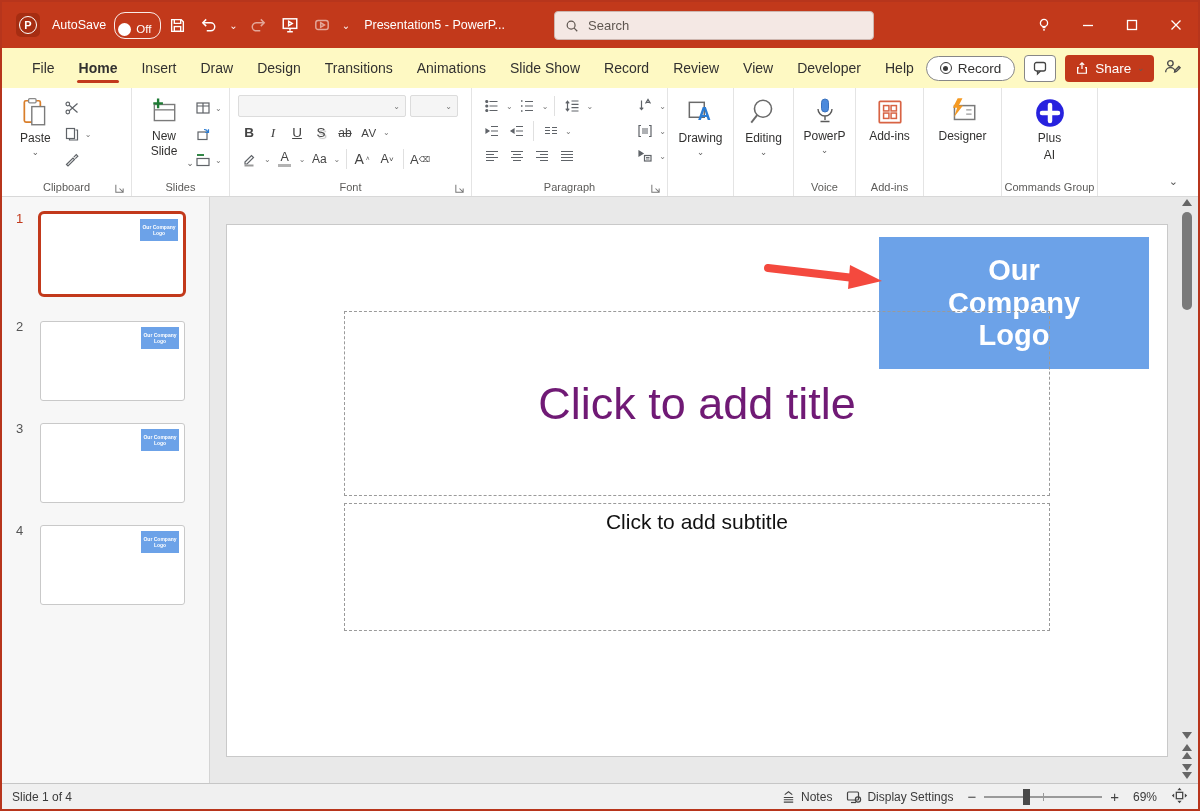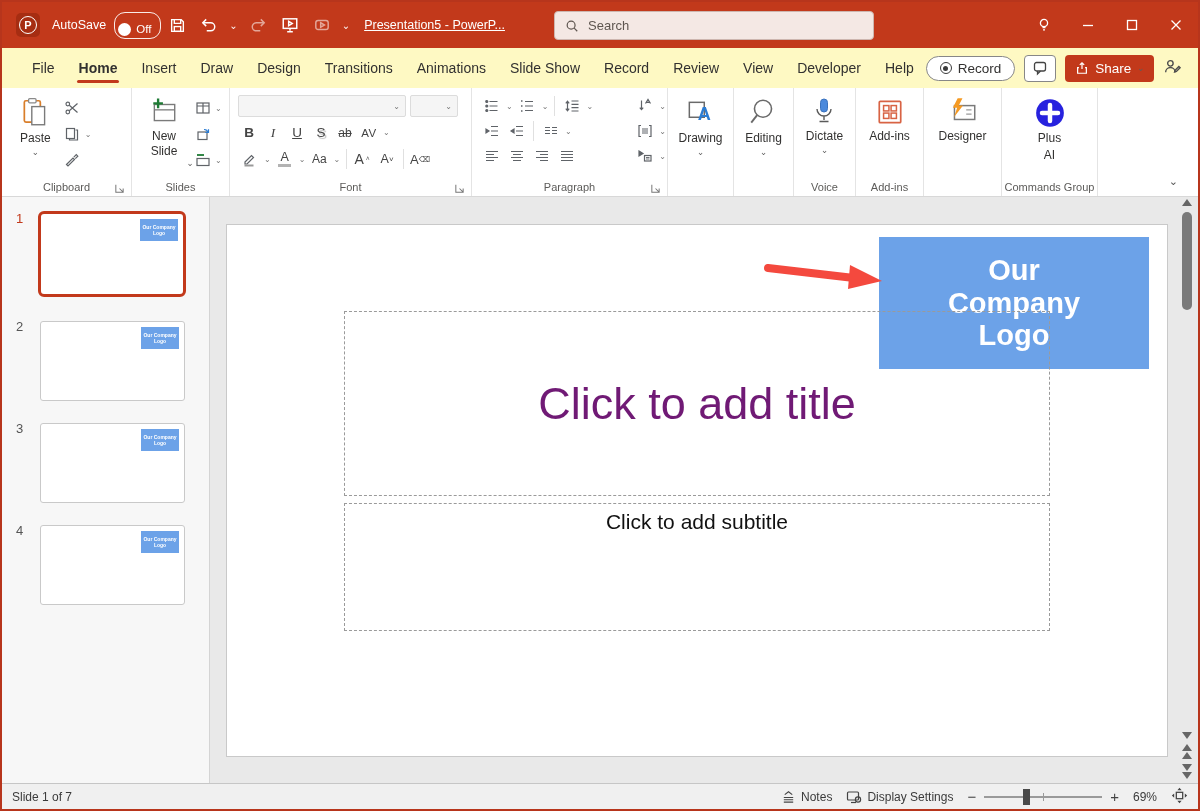--- a/index.html
+++ b/index.html
@@ -11,21 +11,21 @@
   .titlebar { position:absolute; left:0; top:0; right:0; height:46px; background:#C2391B; display:flex; align-items:center; color:#fff; }
   .app-icon { width:24px; height:24px; margin:0 12px 0 14px; background:#A62D12; border-radius:5px; display:flex; align-items:center; justify-content:center; }
   .app-icon .pp { width:18px; height:18px; border-radius:50%; border:1.5px solid #fff; display:flex; align-items:center; justify-content:center; font-size:11px; font-weight:bold; color:#fff; }
   .autosave { display:flex; align-items:center; gap:8px; font-size:12.5px; }
   .toggle { display:flex; align-items:center; gap:5px; border:1px solid rgba(255,255,255,.9); border-radius:11px; padding:10px 9px 2px 3px; font-size:11.5px; cursor:pointer; }
   .knob { width:13px; height:13px; border-radius:50%; background:#fff; }
   .tb-btn { width:30px; height:30px; display:flex; align-items:center; justify-content:center; margin:0 1px; border-radius:3px; cursor:pointer; }
   .tb-btn svg { stroke:#fff; fill:none; stroke-width:1.3; }
   .tb-btn.dim svg { opacity:.55; }
   .tb-chevron { font-size:10px; margin:0 4px; opacity:.95; cursor:pointer; }
-  .doc-title { font-size:12.5px; margin:0 14px 0 10px; white-space:nowrap;text-decoration:underline; }
+  .doc-title { font-size:12.5px; margin:0 14px 0 10px; white-space:nowrap; }
   .search-box { position:absolute; left:552px; top:9px; width:320px; height:29px; background:#F4E8E4; border:1px solid #CDB6AF; border-radius:4px; display:flex; align-items:center; padding:0 10px; gap:9px; cursor:text; }
   .search-box svg { stroke:#5f5650; fill:none; stroke-width:1.4; }
   .search-box input { border:none; outline:none; background:transparent; font-size:13px; color:#444; width:250px; font-family:"Liberation Sans",sans-serif; }
   .search-box input::placeholder { color:#5f5650; }
   .win-ctrls { position:absolute; right:0; top:0; height:46px; display:flex; align-items:center; }
   .win-btn { width:44px; height:46px; display:flex; align-items:center; justify-content:center; cursor:pointer; }
   .win-btn svg { stroke:#fff; fill:none; stroke-width:1.3; }
 
   
   .menubar { position:absolute; left:0; top:46px; right:0; height:40px; background:#fef9c3; display:flex; align-items:center; padding-left:18px; }
@@ -502,21 +502,21 @@
         <span class="chev">⌄</span>
       </div>
     </div>
 
     <div class="group g-one" style="width:62px;">
       <div class="bigbtn">
         <svg width="28" height="30" viewBox="0 0 28 30">
             <rect x="10.5" y="2" width="7" height="13" rx="3.5" fill="#4A89DC" stroke="#3a72be" stroke-width="1"></rect>
             <path d="M7 12 a7 7 0 0 0 14 0 M14 19 v4 M9.5 24.5 h9" stroke="#5a5a5a" fill="none" stroke-width="1.4"></path>
           </svg>
-        <span class="cap">Dictate</span>
+        <span class="cap">PowerP</span>
         <span class="chev">⌄</span>
       </div>
       <span class="group-label">Voice</span>
     </div>
 
     <div class="group g-one" style="width:68px;">
       <div class="bigbtn">
         <svg width="30" height="30" viewBox="0 0 28 28">
             <rect x="4" y="4" width="20" height="20" rx="1" stroke="#D86344" fill="none" stroke-width="1.6"></rect>
             <rect x="8" y="8" width="5" height="5" stroke="#D86344" fill="none" stroke-width="1.4"></rect>
@@ -612,21 +612,21 @@
         </div>
         <div class="dbl">
           <div class="tri down"></div>
           <div class="tri down"></div>
         </div>
       </div>
     </div>
   </div>
 
   <div class="statusbar">
-    <span>Slide 1 of 7</span>
+    <span>Slide 1 of 4</span>
     <div class="sb-right">
       <span class="sb-item">
         <svg width="15" height="15" viewBox="0 0 16 16">
             <path d="M4 6 L8 3 l4 3"></path>
             <path d="M3 9 h10 M3 11.5 h10 M3 14 h10"></path>
           </svg>
         <span>Notes</span>
       </span>
       <span class="sb-item">
         <svg width="16" height="16" viewBox="0 0 16 16">

